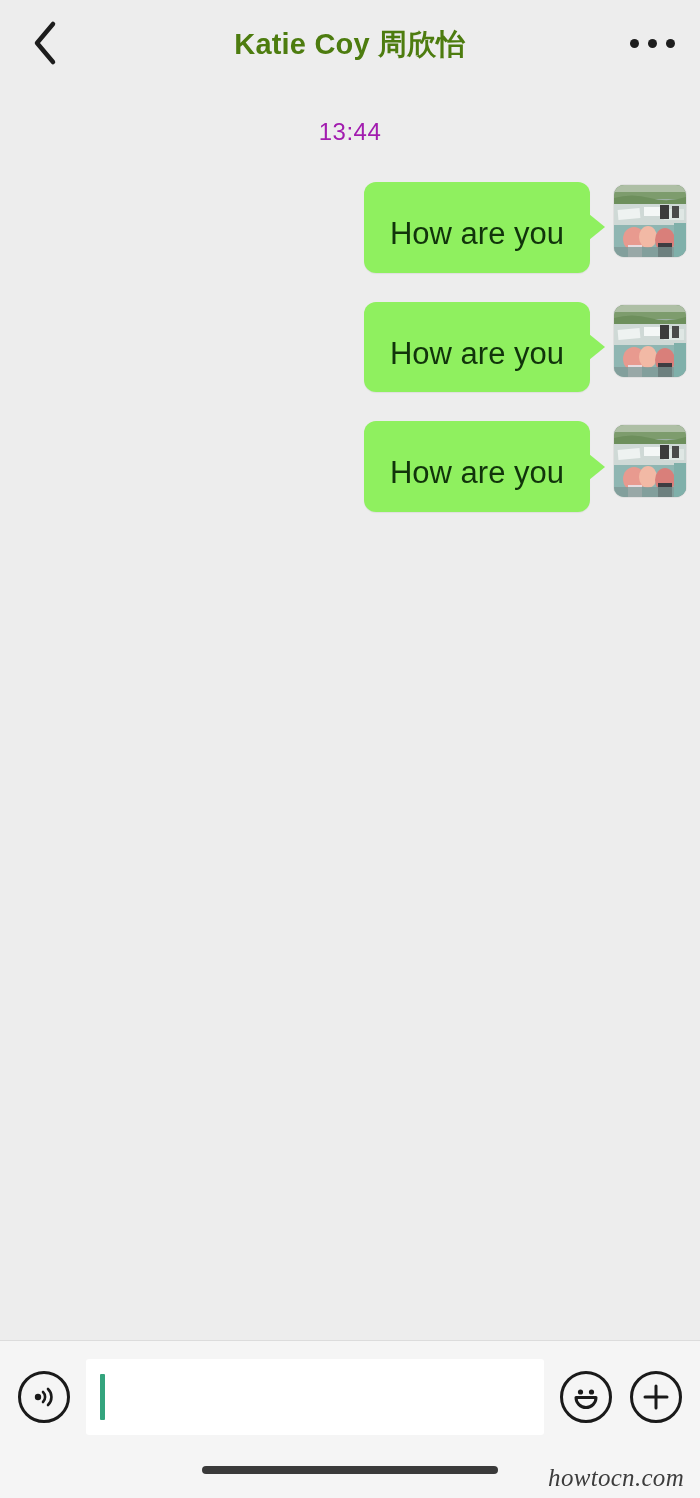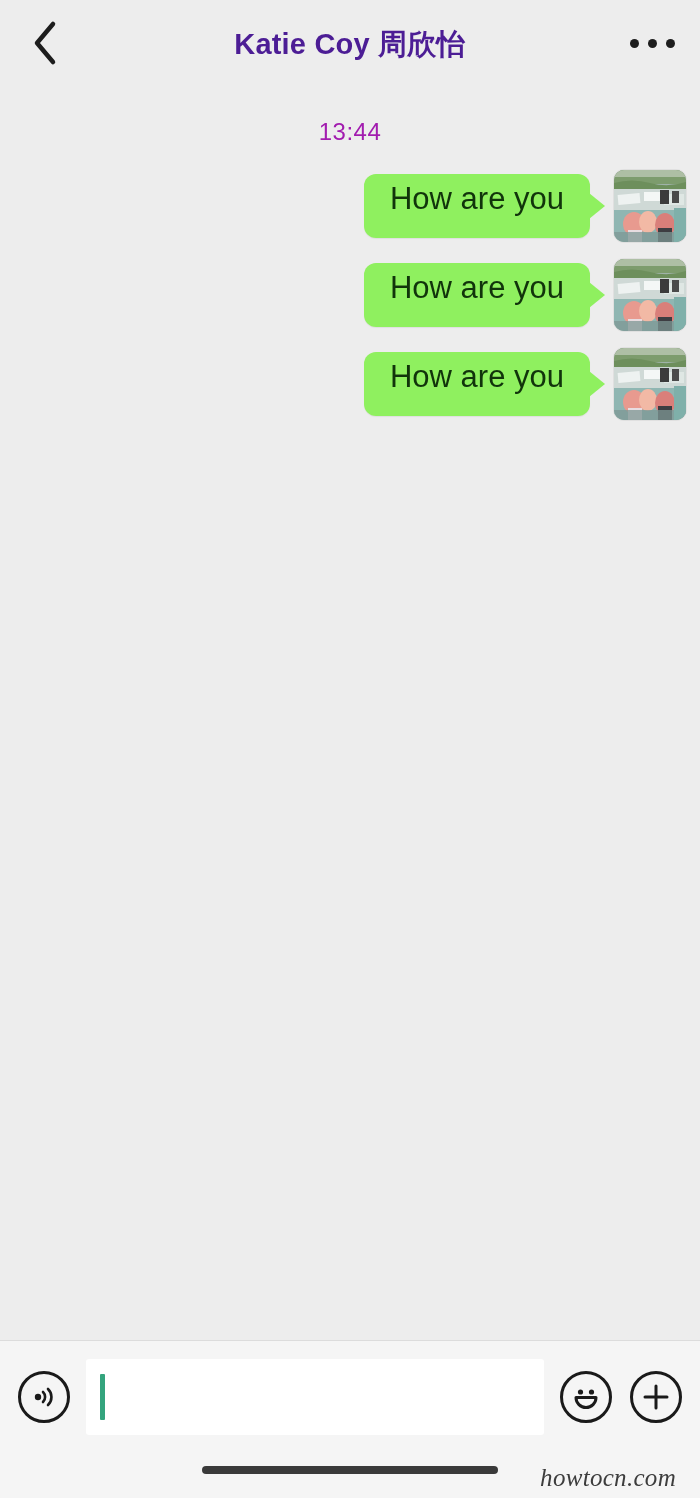--- a/index.html
+++ b/index.html
@@ -31,21 +31,21 @@
     width:62px; height:62px;
     display:flex; align-items:center; justify-content:center;
     cursor:pointer;
   }
   .back-btn svg { display:block; }
   .header-title {
     width:100%;
     text-align:center;
     font-size:29px;
     font-weight:bold;
-    color:#4c1d95;
+    color:#4d7c0f;
     letter-spacing:0.2px;
     padding:0 90px;
     white-space:nowrap;
   }
   .more-btn {
     position:absolute;
     right:18px; top:14px;
     width:60px; height:58px;
     display:flex; align-items:center; justify-content:center;
     gap:9px;
@@ -82,24 +82,25 @@
   }
   .bubble-wrap {
     position:relative;
     display:flex;
     align-items:center;
   }
   .bubble {
     position:relative;
     background:#8ff05f;
     border-radius:12px;
-    padding:8px 26px 21px 26px;
+    padding:35px 26px 21px 26px;
     max-width:420px;
     min-width:200px;
     box-shadow:0 1px 1px rgba(0,0,0,0.06);
+    margin-top:12px;
   }
   .bubble-text {
     font-size:31px;
     line-height:1.12;
     color:#11340b;
     white-space:nowrap;
   }
   .bubble::after {
     content:"";
     position:absolute;
@@ -181,21 +182,21 @@
   .home-indicator {
     position:absolute;
     left:50%; top:14px;
     transform:translateX(-50%);
     width:296px; height:8px;
     background:#3a3a3a;
     border-radius:5px;
   }
   .watermark {
     position:absolute;
-    right:24px; bottom:6px;
+    right:16px; bottom:6px;
     font-family:"Liberation Serif", serif;
     font-style:italic;
     font-size:25px;
     color:#3d3d3d;
     letter-spacing:0.3px;
   }
 </style>
 </head>
 <body>
 

